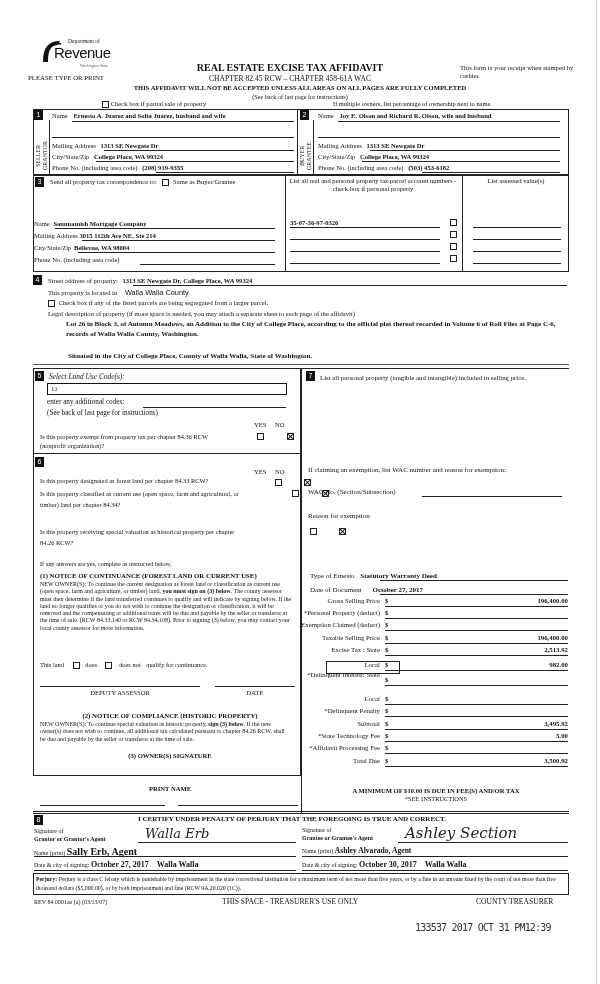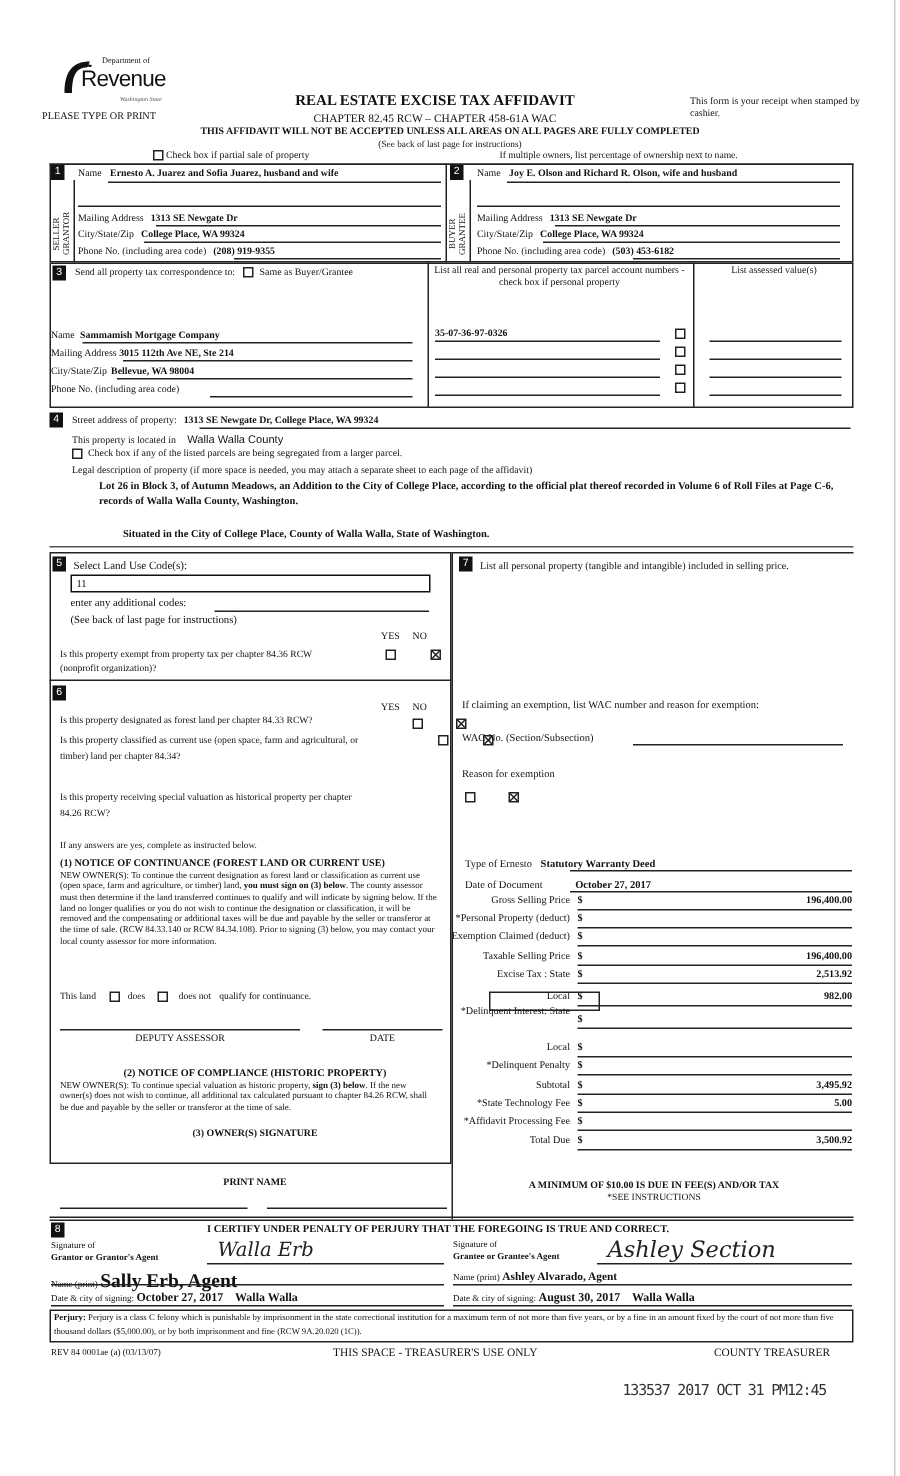--- a/index.html
+++ b/index.html
@@ -170,27 +170,27 @@
 <div class="field" style="left:48px;top:288px;">
   <span>This property is located in</span>
   <span style="margin-left:6px;font-family:'Liberation Sans',sans-serif;font-size:7.4px;">Walla Walla County</span>
 </div>
 <div class="field" style="left:48px;top:299px;">
   <span class="cb"></span>
   <span style="margin-left:2px;">Check box if any of the listed parcels are being segregated from a larger parcel.</span>
 </div>
 <div class="field" style="left:48px;top:310px;">Legal description of property (if more space is needed, you may attach a separate sheet to each page of the affidavit)</div>
 <div class="abs b" style="left:66px;top:320px;width:490px;font-size:7px;line-height:9.5px;">Lot 26 in Block 3, of Autumn Meadows, an Addition to the City of College Place, according to the official plat thereof recorded in Volume 6 of Roll Files at Page C-6, records of Walla Walla County, Washington.</div>
-<div class="abs b" style="left:82px;top:352px;width:490px;font-size:7px;">Situated in the City of College Place, County of Walla Walla, State of Washington.</div>
+<div class="abs b" style="left:68px;top:352px;width:490px;font-size:7px;">Situated in the City of College Place, County of Walla Walla, State of Washington.</div>
 <div class="abs" style="left:33px;top:364px;width:536px;height:1px;background:#555;"></div>
 
 
 <div class="border-box" style="left:33px;top:368px;width:268px;height:408px;"></div>
 <div class="num" style="left:35px;top:371px;">5</div>
-<div class="field" style="left:49px;top:372px;font-size:7.4px;">Select Land Use Code(s):</div>
+<div class="field" style="left:49px;top:372px;font-size:7.4px;font-style:italic;">Select Land Use Code(s):</div>
 <div class="abs" style="left:47px;top:383px;width:240px;height:12px;border:1.5px solid #111;padding-left:3px;font-size:7px;line-height:10px;">
   <span>11</span>
 </div>
 <div class="field" style="left:47px;top:398px;font-size:7.2px;">enter any additional codes:</div>
 <div class="abs line" style="left:143px;top:407px;width:143px;"></div>
 <div class="field" style="left:47px;top:409px;font-size:7.2px;">(See back of last page for instructions)</div>
 <div class="field" style="left:254px;top:421px;">YES</div>
 <div class="field" style="left:275px;top:421px;">NO</div>
 <div class="abs" style="left:40px;top:432px;width:190px;font-size:6.4px;line-height:9px;">Is this property exempt from property tax per chapter 84.36 RCW (nonprofit organization)?</div>
 
@@ -248,21 +248,21 @@
 <div class="abs line" style="left:422px;top:496px;width:140px;"></div>
 <div class="field" style="left:308px;top:512px;font-size:7px;">Reason for exemption</div>
 
 <div class="field" style="left:310px;top:572px;font-size:7px;">
   <span>Type of Ernesto</span>
   <span class="val" style="margin-left:4px;">Statutory Warranty Deed</span>
 </div>
 <div class="abs line" style="left:380px;top:580px;width:188px;"></div>
 <div class="field" style="left:310px;top:586px;font-size:7px;">
   <span>Date of Document</span>
-  <span class="val" style="margin-left:20px;">October 27, 2017</span>
+  <span class="val" style="margin-left:9px;">October 27, 2017</span>
 </div>
 <div class="abs line" style="left:380px;top:594px;width:188px;"></div>
 
 <div id="amounts">
     <div class="amt-row" style="top: 597px;">
       <span class="lbl">Gross Selling Price</span>
       <span class="amt">196,400.00</span>
       <span class="dol">$</span>
     </div>
     <div class="amt-row" style="top: 609px;">
@@ -339,21 +339,21 @@
 <div class="num" style="left:34px;top:815px;">8</div>
 <div class="abs b" style="left:138px;top:815px;font-size:7px;">I CERTIFY UNDER PENALTY OF PERJURY THAT THE FOREGOING IS TRUE AND CORRECT.</div>
 <div class="abs" style="left:34px;top:827px;font-size:6px;line-height:8px;">
   <div>Signature of</div>
   <div class="b">Grantor or Grantor's Agent</div>
 </div>
 <div class="abs sig" style="left:145px;top:826px;">Walla Erb</div>
 <div class="abs line" style="left:138px;top:842px;width:158px;"></div>
 <div class="field" style="left:34px;top:846px;">
   <span style="font-size:6px;">Name (print)</span>
-  <span class="val" style="font-size:13px;">Sally Erb, Agent</span>
+  <span class="val" style="font-size:10px;">Sally Erb, Agent</span>
 </div>
 <div class="abs line" style="left:34px;top:856px;width:262px;"></div>
 <div class="field" style="left:34px;top:860px;">
   <span style="font-size:6px;">Date &amp; city of signing:</span>
   <span class="val" style="font-size:8px;white-space:pre;">October 27, 2017    Walla Walla</span>
 </div>
 <div class="abs line" style="left:34px;top:870px;width:262px;"></div>
 
 <div class="abs" style="left:302px;top:826px;font-size:6px;line-height:8px;">
   <div>Signature of</div>
@@ -361,30 +361,30 @@
 </div>
 <div class="abs sig" style="left:405px;top:824px;font-size:15px;">Ashley Section</div>
 <div class="abs line" style="left:398px;top:842px;width:170px;"></div>
 <div class="field" style="left:302px;top:846px;">
   <span style="font-size:6px;">Name (print)</span>
   <span class="val" style="font-size:7.6px;">Ashley Alvarado, Agent</span>
 </div>
 <div class="abs line" style="left:302px;top:856px;width:266px;"></div>
 <div class="field" style="left:302px;top:860px;">
   <span style="font-size:6px;">Date &amp; city of signing:</span>
-  <span class="val" style="font-size:8px;white-space:pre;">August 30, 2017    Walla Walla</span>
+  <span class="val" style="font-size:8px;white-space:pre;">October 30, 2017    Walla Walla</span>
 </div>
 <div class="abs line" style="left:302px;top:870px;width:266px;"></div>
 
 
 <div class="border-box" style="left:33px;top:873px;width:536px;height:22px;"></div>
 <div class="abs" style="left:36px;top:875px;width:530px;font-size:5.8px;line-height:8.5px;">
   <span class="b">Perjury:</span><span> Perjury is a class C felony which is punishable by imprisonment in the state correctional institution for a maximum term of not more than five years, or by a fine in an amount fixed by the court of not more than five thousand dollars ($5,000.00), or by both imprisonment and fine (RCW 9A.20.020 (1C)).</span>
 </div>
 <div class="abs" style="left:34px;top:899px;font-size:6px;">REV 84 0001ae (a) (03/13/07)</div>
 <div class="abs" style="left:222px;top:897px;font-size:7.6px;">THIS SPACE - TREASURER'S USE ONLY</div>
 <div class="abs" style="left:476px;top:897px;font-size:7.6px;">COUNTY TREASURER</div>
-<div class="abs" style="left:415px;top:922px;font-size:10px;font-family:'DejaVu Sans Mono',monospace;letter-spacing:-0.8px;color:#333;">133537 2017 OCT 31 PM12:45</div>
+<div class="abs" style="left:415px;top:922px;font-size:10px;font-family:'DejaVu Sans Mono',monospace;letter-spacing:-0.8px;color:#333;">133537 2017 OCT 31 PM12:39</div>
 
 <div class="abs" style="left:596px;top:0;width:1px;height:984px;background:#ccc;"></div>
 
 
 
 
 </body></html>

